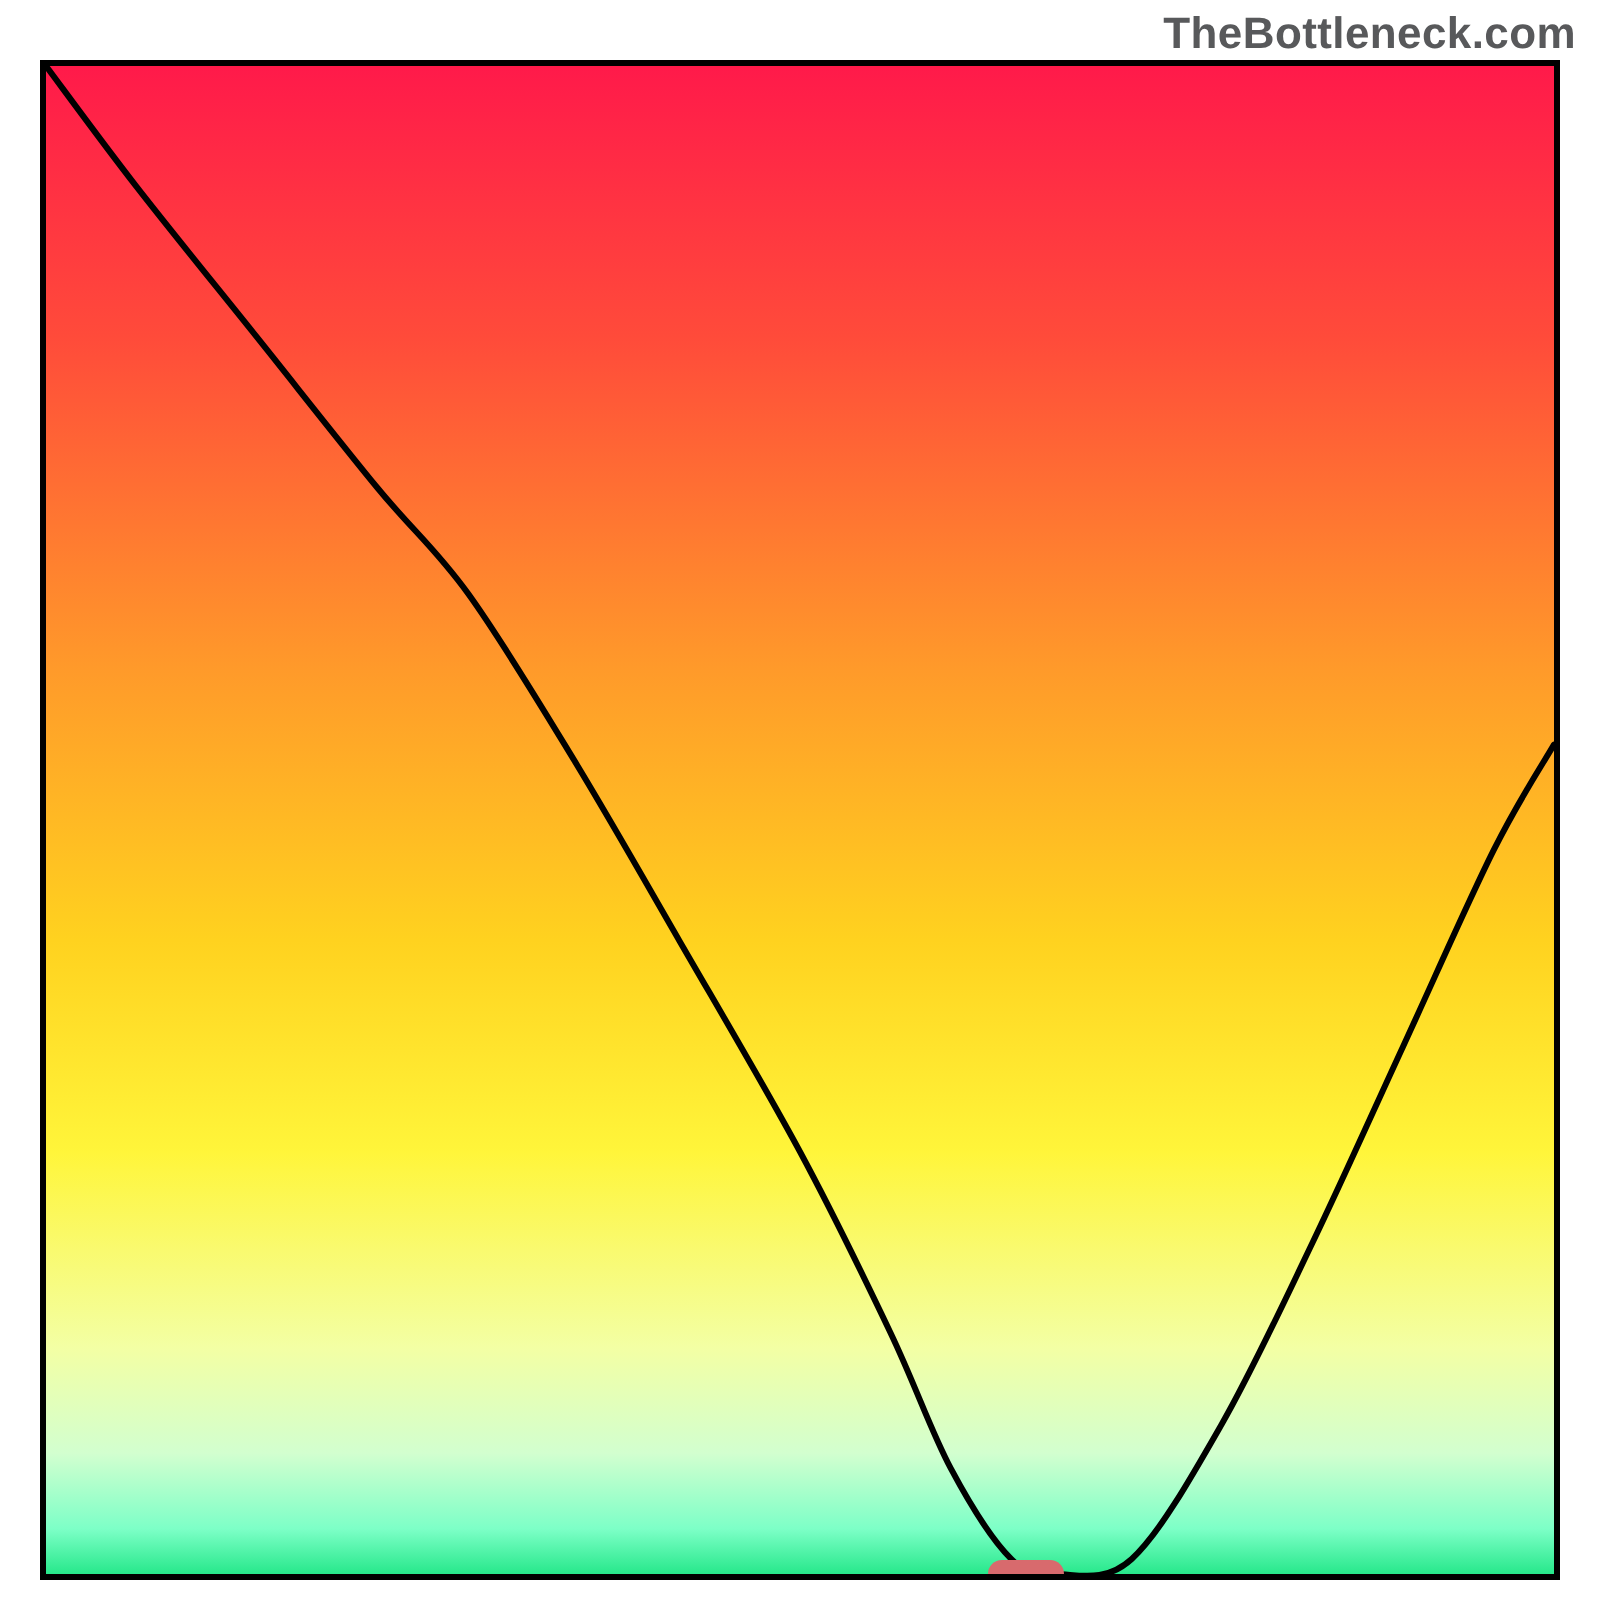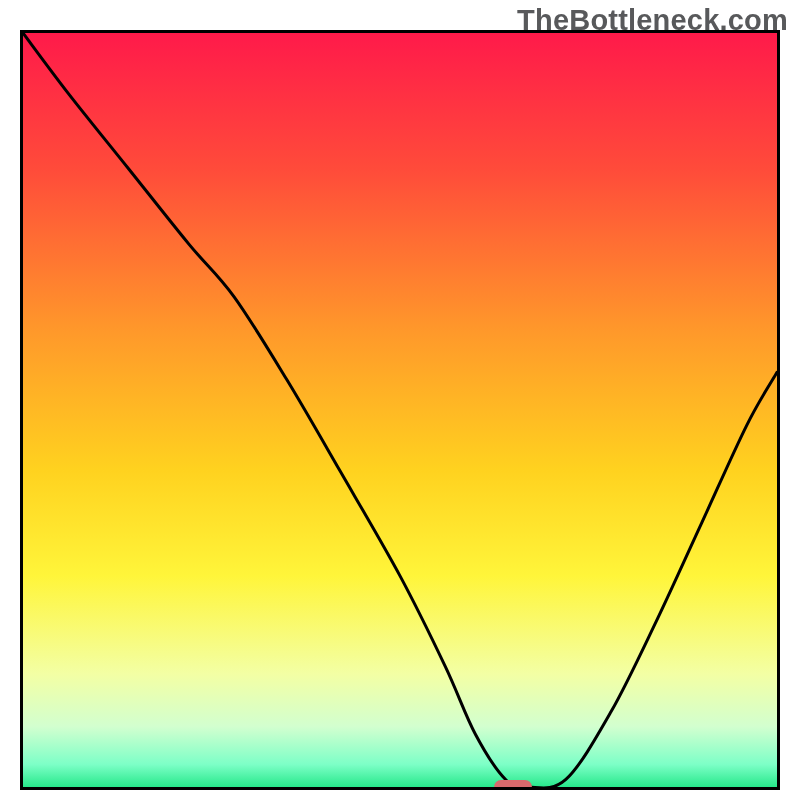--- a/index.html
+++ b/index.html
@@ -13,21 +13,21 @@
   .container {
     position: relative;
     width: 800px;
     height: 800px;
   }
   .watermark {
     position: absolute;
     top: 4px;
     right: 12px;
     font-family: Arial, Helvetica, sans-serif;
-    font-size: 29px;
+    font-size: 22px;
     font-weight: 600;
     color: #58595b;
     letter-spacing: 0.2px;
   }
   .plot-frame {
     position: absolute;
     left: 20px;
     top: 30px;
     width: 760px;
     height: 760px;

